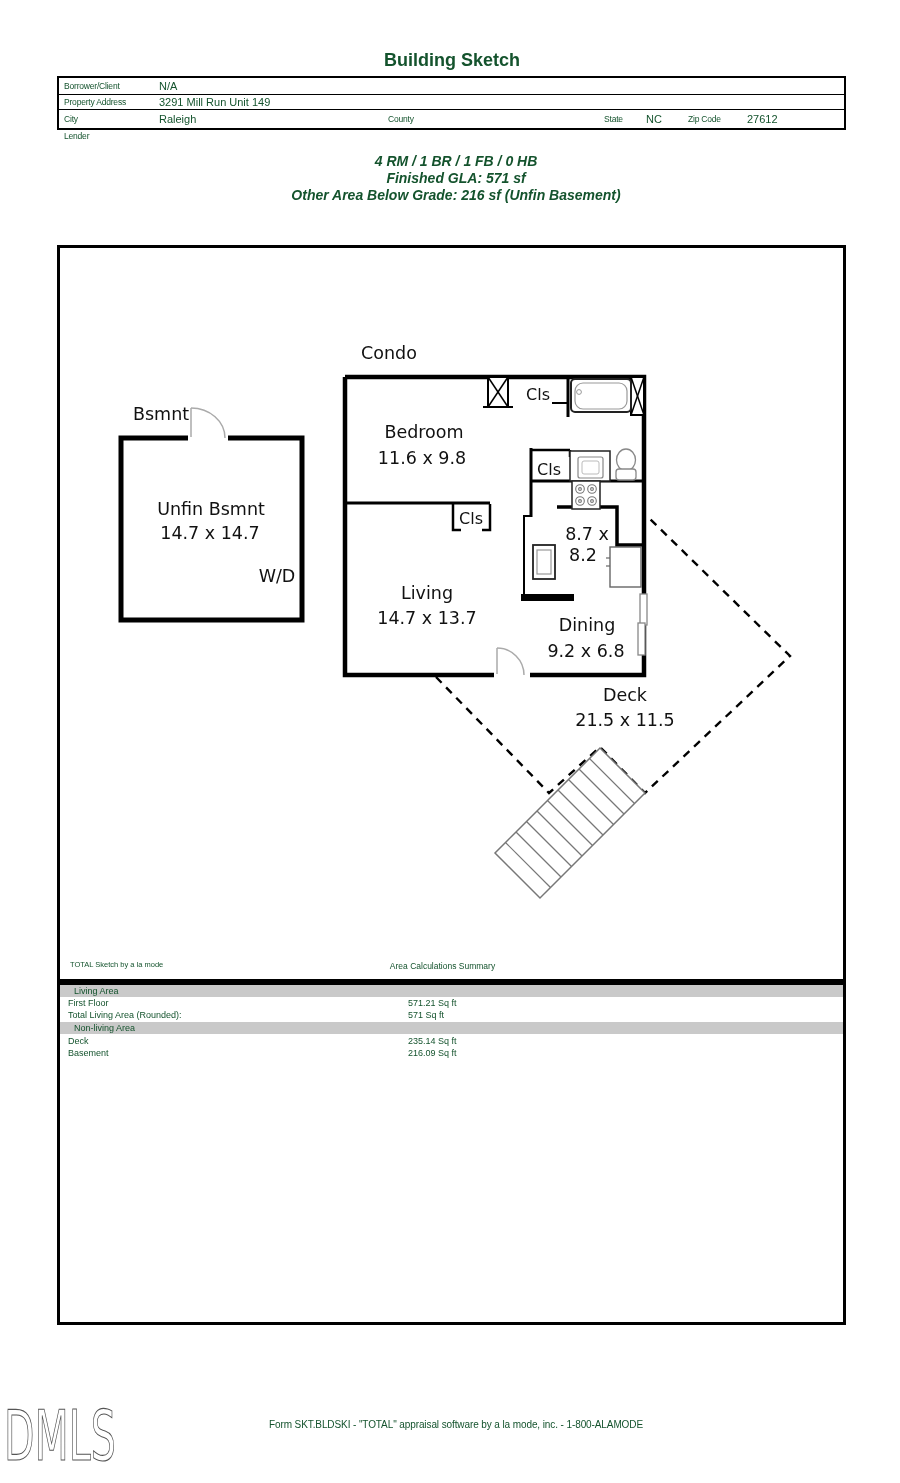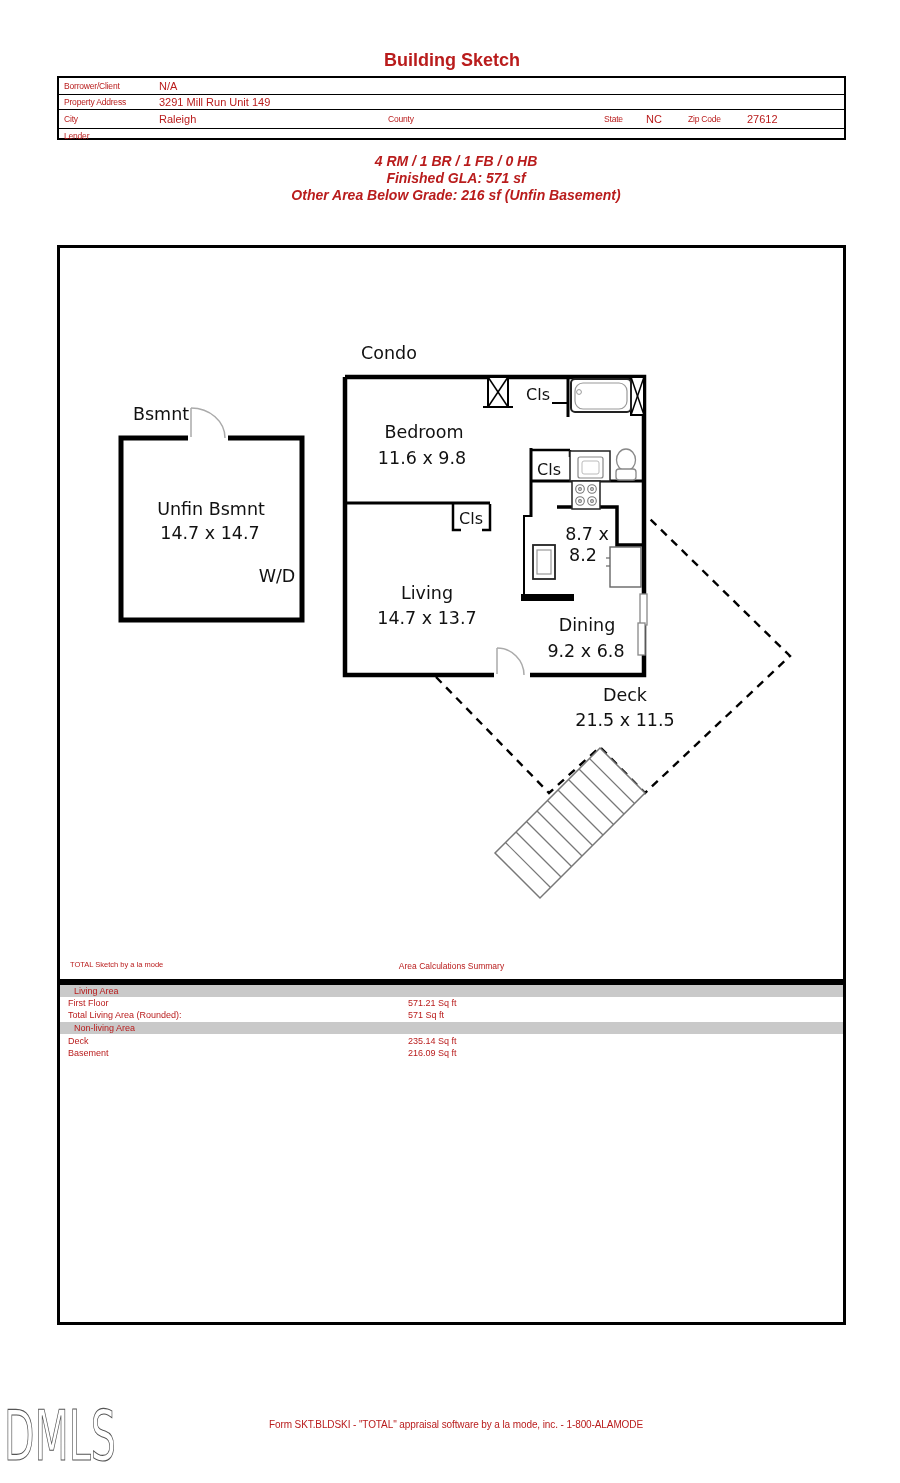--- a/index.html
+++ b/index.html
@@ -1,41 +1,41 @@
 <!DOCTYPE html>
 <html><head>
 <meta charset="utf-8">
 <style>
   html,body{margin:0;padding:0;background:#fff;}
   .page{position:relative;width:900px;height:1483px;background:#fff;overflow:hidden;
-        font-family:"Liberation Sans",sans-serif;color:#b91c1c;}
+        font-family:"Liberation Sans",sans-serif;color:#14532d;}
   .abs{position:absolute;}
   
   .doc-title{left:0;top:50px;width:904px;text-align:center;font-size:18px;font-weight:bold;}
   
-  .hdr-table{left:57px;top:76px;width:789px;height:64px;border:2px solid #000;box-sizing:border-box;}
+  .hdr-table{left:57px;top:76px;width:789px;height:54px;border:2px solid #000;box-sizing:border-box;}
   .hdr-row{position:relative;width:100%;box-sizing:border-box;}
   .hdr-row + .hdr-row{border-top:1px solid #000;text-decoration:underline;}
   .r1{height:16px;} .r2{height:15px;} .r3{height:19px;} .r4{height:15px;}
   .flab{position:absolute;font-size:8.5px;letter-spacing:-0.2px;top:50%;transform:translateY(-50%);white-space:nowrap;}
   .fval{position:absolute;font-size:11px;top:50%;transform:translateY(-50%);white-space:nowrap;padding-left:12px;}
   
   .prop-sum{left:12px;top:153px;width:888px;text-align:center;
             font-size:14px;font-weight:bold;font-style:italic;line-height:17px;}
   
   .frame{border:3px solid #000;box-sizing:border-box;background:#fff;}
   .sketch-frame{left:57px;top:245px;width:789px;height:737px;}
   .calc-frame{left:57px;top:982px;width:789px;height:343px;}
   
   .plan-svg{left:57px;top:245px;}
   .plan-label{font-family:"DejaVu Sans",sans-serif;fill:#111;font-size:17.5px;}
   .plan-label-sm{font-family:"DejaVu Sans",sans-serif;fill:#111;font-size:16px;}
   
   .branding{left:70px;top:960px;font-size:7.5px;}
-  .calc-heading{left:57px;top:961px;width:789px;text-align:center;font-size:8.5px;}
+  .calc-heading{left:48px;top:961px;width:789px;text-align:center;font-size:8.5px;}
   .band{left:60px;width:783px;height:12px;background:#c9c9c9;font-size:9px;line-height:12px;padding-left:14px;box-sizing:border-box;}
   .calc-row{left:68px;height:12px;font-size:9px;line-height:12px;white-space:nowrap;}
   .calc-val{left:408px;height:12px;font-size:9px;line-height:12px;white-space:nowrap;}
   
   .form-line{left:6px;top:1419px;width:900px;text-align:center;font-size:10px;letter-spacing:-0.1px;}
 </style>
 </head>
 <body>
 
 <div class="page">

